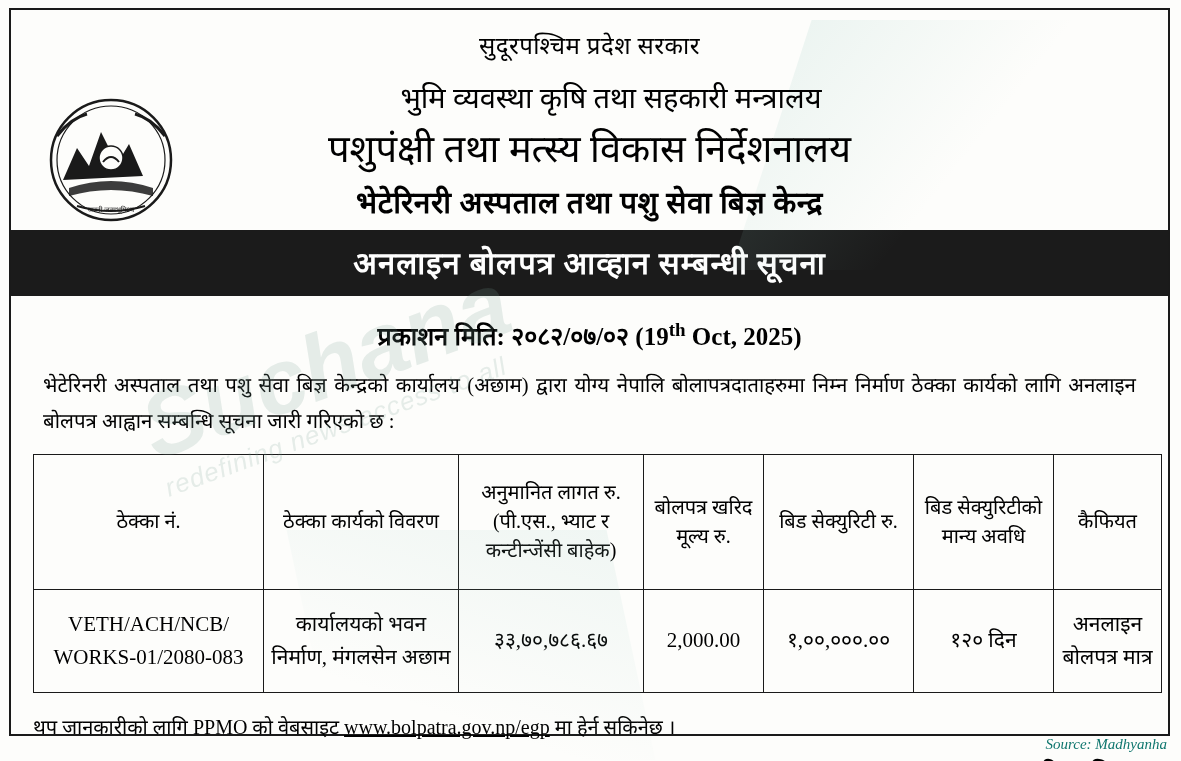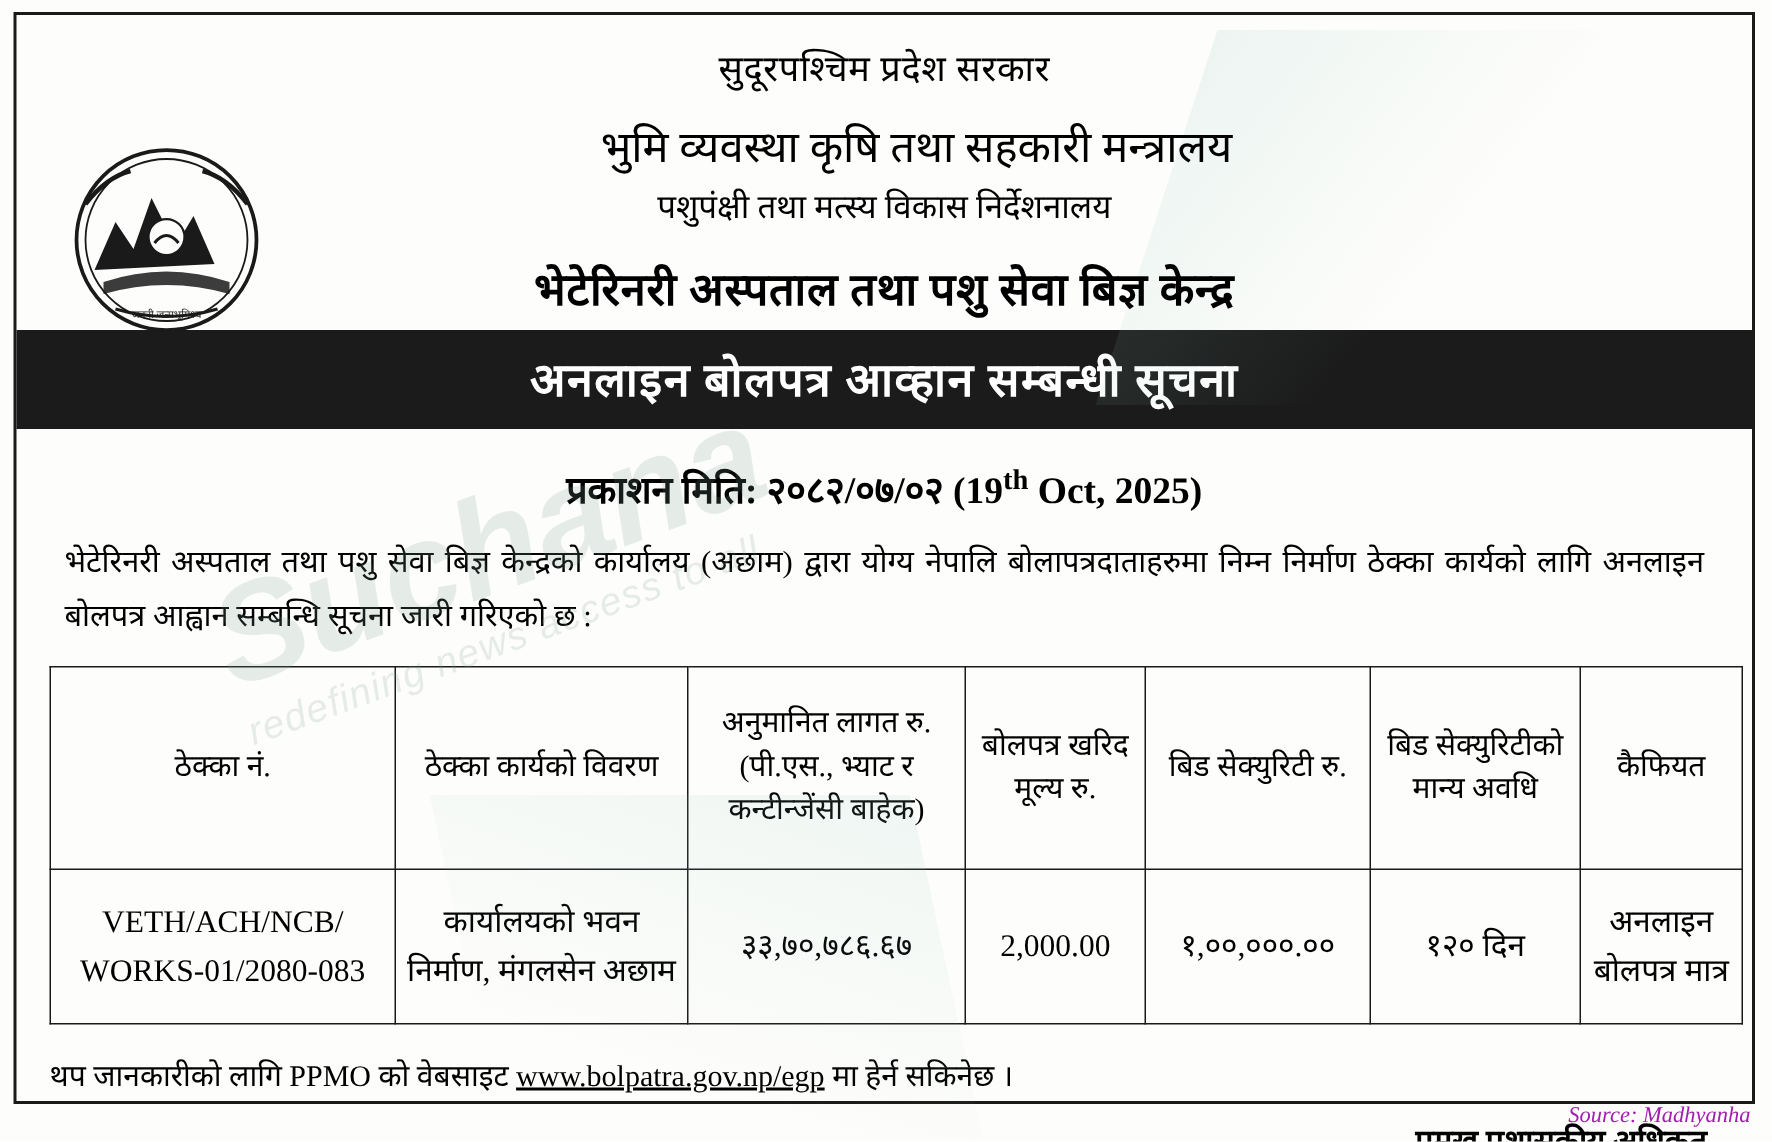--- a/index.html
+++ b/index.html
@@ -88,22 +88,22 @@
     font-size: 24px;
     letter-spacing: 0.5px;
     margin-bottom: 16px;
   }
   .hdr-line2 {
     font-size: 29px;
     margin-bottom: 5px;
     padding-left: 43px;
   }
   .hdr-line3 {
-    font-size: 22px;
-    margin-bottom: 20px;
+    font-size: 38px;
+    margin-bottom: 8px;
   }
   .hdr-line4 {
     font-size: 30px;
     font-weight: bold;
     letter-spacing: 0.5px;
     margin-bottom: 8px;
   }
 
   .black-band {
     margin: 6px 0 0 0;
@@ -179,21 +179,21 @@
     text-align: right;
     font-size: 21px;
     font-weight: bold;
   }
   .source {
     position: absolute;
     right: 14px;
     bottom: 8px;
     font-size: 15px;
     font-style: italic;
-    color: #a21caf;
+    color: #0f766e;
     font-family: "Liberation Serif", serif;
   }
 </style>
 </head>
 <body>
 
 <div class="page">
   <div class="border-frame">
 
     <div class="wm-shape1"></div>

